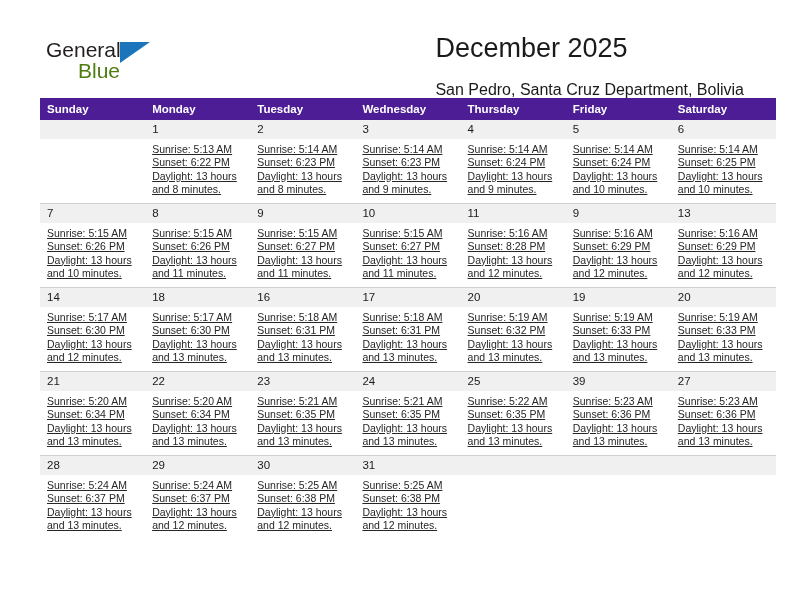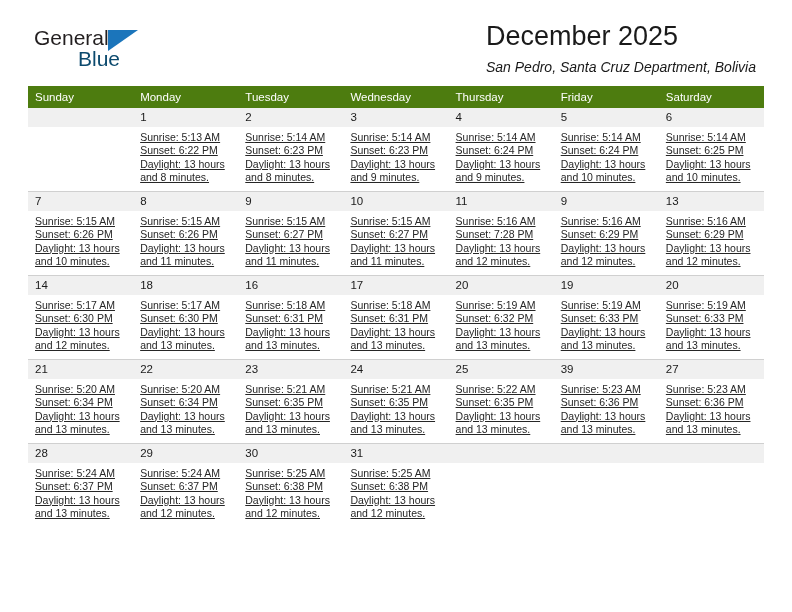--- a/index.html
+++ b/index.html
@@ -13,21 +13,21 @@
     height: 612px;
     font-family: "Liberation Sans", sans-serif;
     color: #1a1a1a;
     overflow: hidden;
   }
   .page {
     position: relative;
     width: 792px;
     height: 612px;
     box-sizing: border-box;
-    padding: 0;
+    padding: 12px;
   }
 
   
   .header {
     position: relative;
     height: 74px;
     margin: 0 28px 0 28px;
   }
   .logo {
     position: absolute;
@@ -40,24 +40,24 @@
     position: absolute;
     left: 0;
     top: 0;
     font-size: 21px;
     letter-spacing: 0px;
     color: #231f20;
     font-family: "Liberation Sans", sans-serif;
   }
   .logo-blue {
     position: absolute;
-    left: 44px;
+    left: 32px;
     top: 21px;
     font-size: 21px;
-    color: #0c4a6e;
+    color: #4d7c0f;
     font-family: "Liberation Sans", sans-serif;
   }
   .logo-triangle {
     position: absolute;
     left: 74px;
     top: 4px;
     width: 0;
     height: 0;
     border-left: 30px solid #1b75bb;
     border-bottom: 21px solid transparent;
@@ -70,42 +70,41 @@
     text-align: left;
   }
   .cal-title {
     font-size: 27px;
     font-weight: normal;
     color: #1a1a1a;
     line-height: 32px;
     white-space: nowrap;
   }
   .cal-subtitle {
-    font-size: 14px;
+    font-size: 16px;
     color: #1a1a1a;
     line-height: 20px;
-    margin-top: 5px;
+    margin-top: 16px;
     white-space: nowrap;
-    font-style: italic;
   }
 
   
   .calendar {
     margin: 12px 28px 0 28px;
     width: 736px;
     border-collapse: collapse;
     table-layout: fixed;
   }
   .calendar col { width: 105.14px; }
 
   thead th {
-    background: #4d7c0f;
+    background: #4c1d95;
     color: #ffffff;
     font-size: 11.5px;
-    font-weight: normal;
+    font-weight: bold;
     text-align: left;
     padding: 5px 0 5px 7px;
     height: 12px;
     border: none;
   }
 
   tbody tr.week-row > td {
     vertical-align: top;
     padding: 0;
     border: none;
@@ -292,21 +291,21 @@
                 <div>Sunset: 6:27 PM</div>
                 <div class="daylight">Daylight: 13 hours and 11 minutes.</div>
               </div>
             </div>
           </td>
           <td>
             <div class="cell">
               <span class="daynum">11</span>
               <div class="info">
                 <div>Sunrise: 5:16 AM</div>
-                <div>Sunset: 7:28 PM</div>
+                <div>Sunset: 8:28 PM</div>
                 <div class="daylight">Daylight: 13 hours and 12 minutes.</div>
               </div>
             </div>
           </td>
           <td>
             <div class="cell">
               <span class="daynum">9</span>
               <div class="info">
                 <div>Sunrise: 5:16 AM</div>
                 <div>Sunset: 6:29 PM</div>

